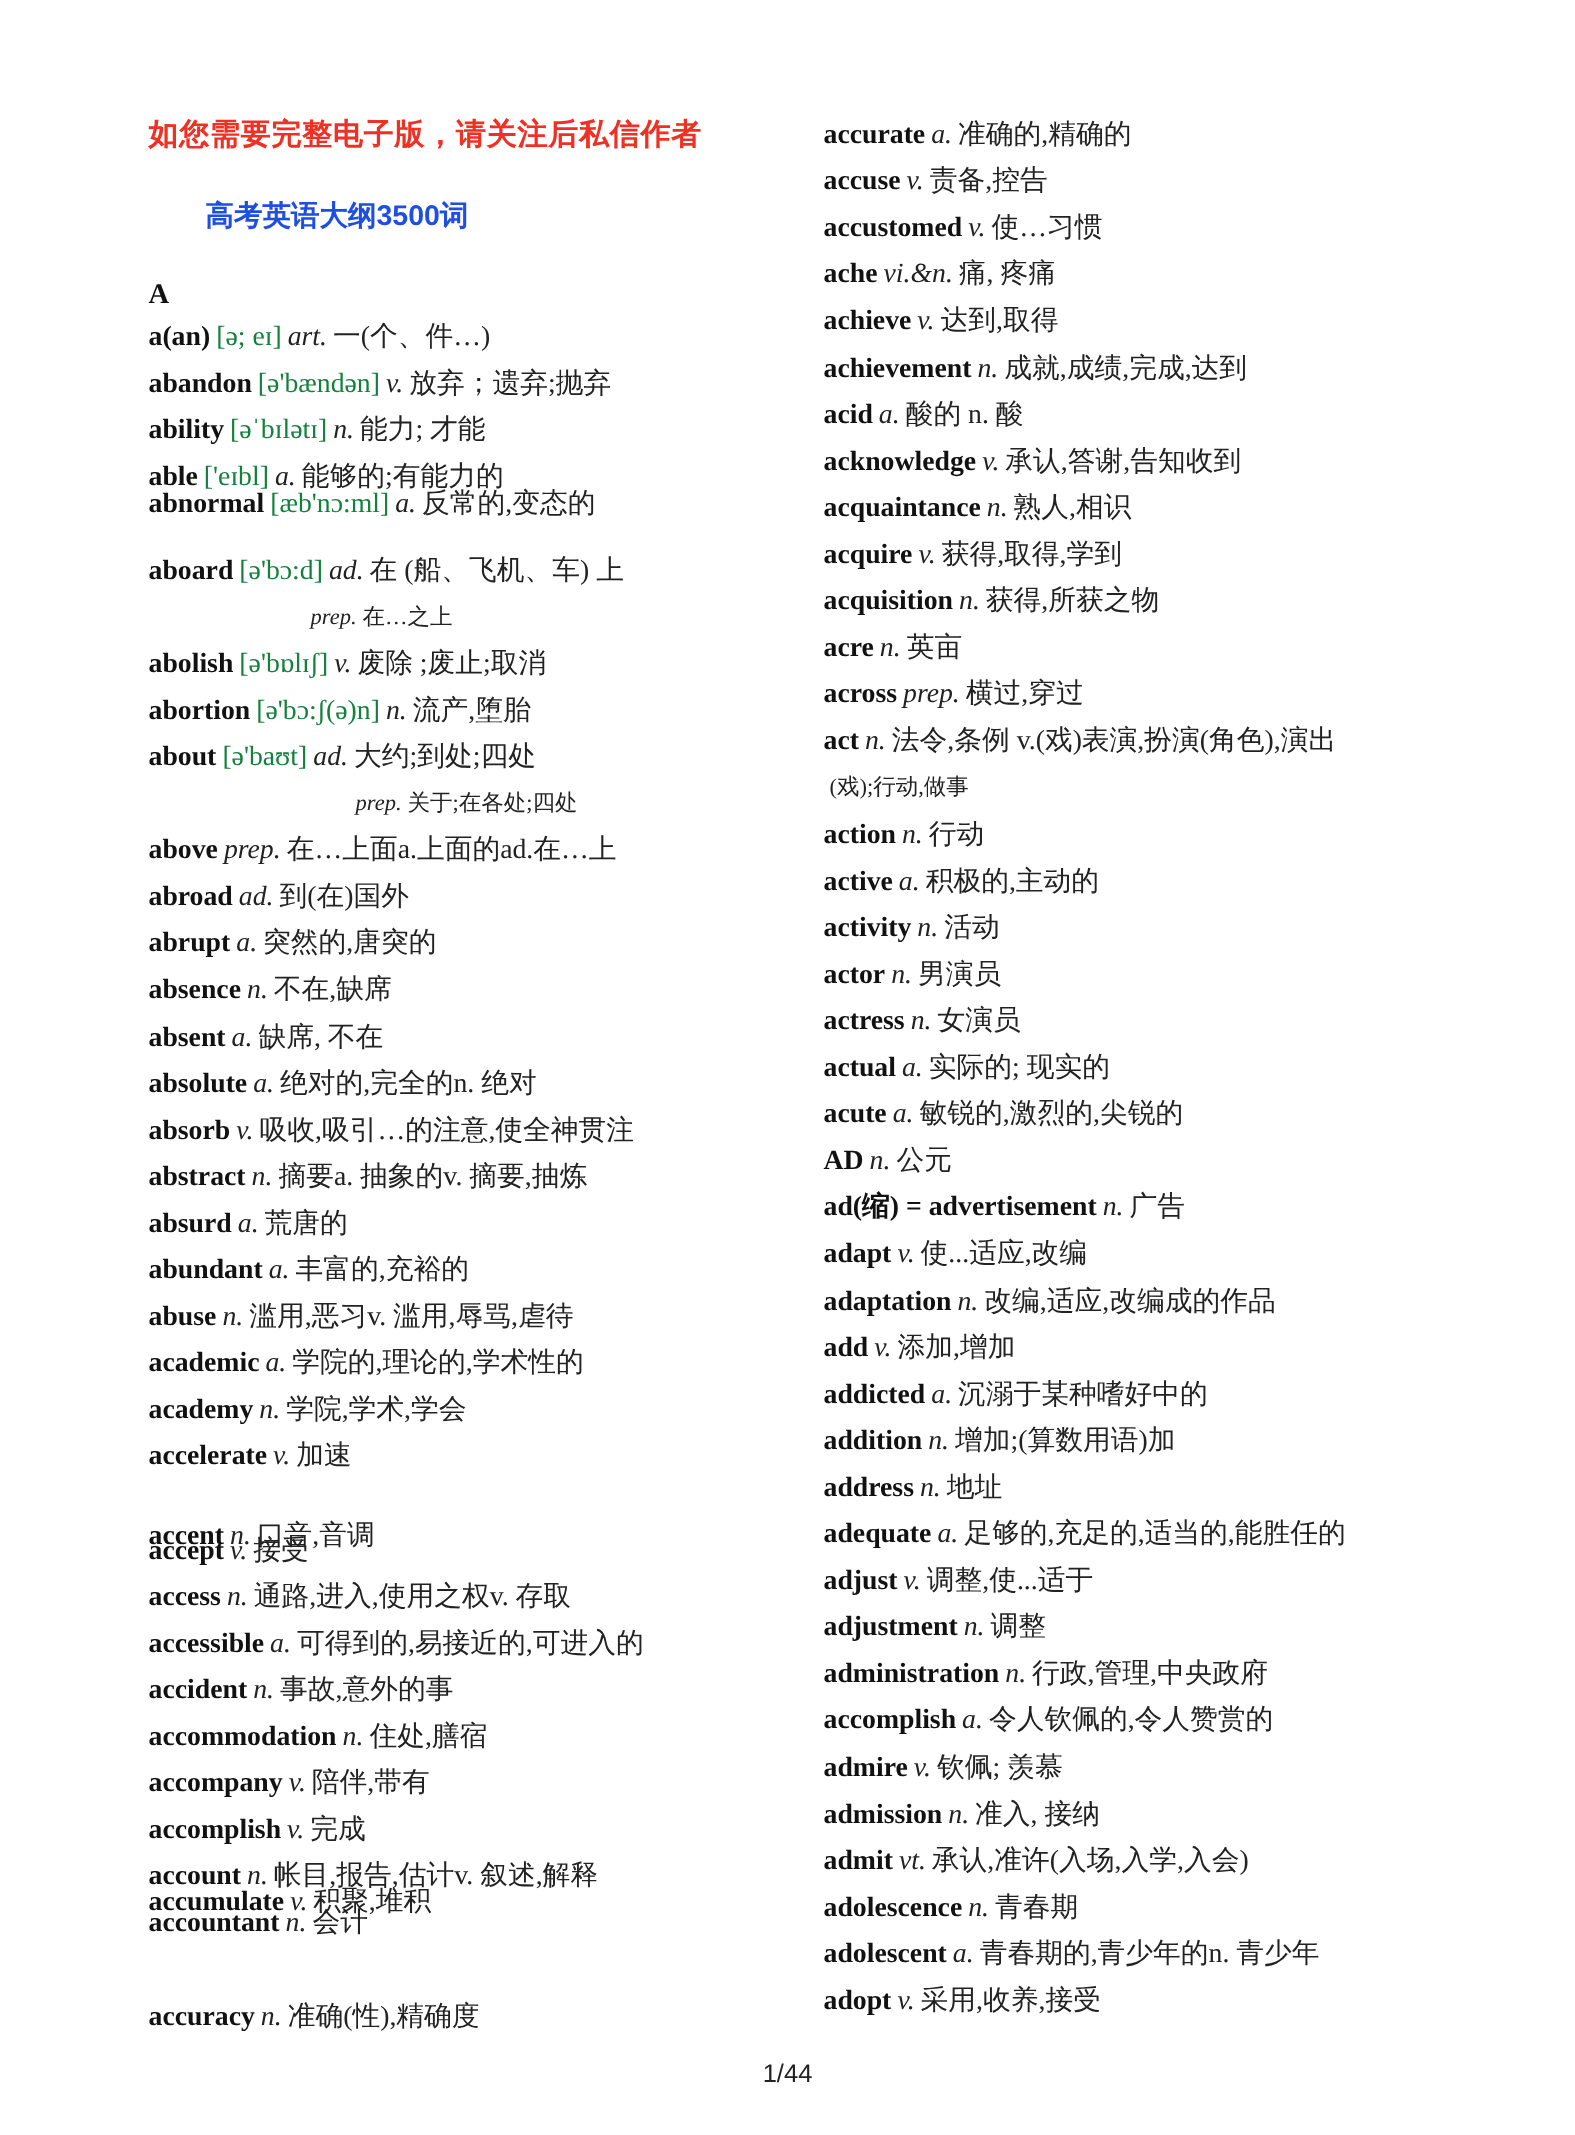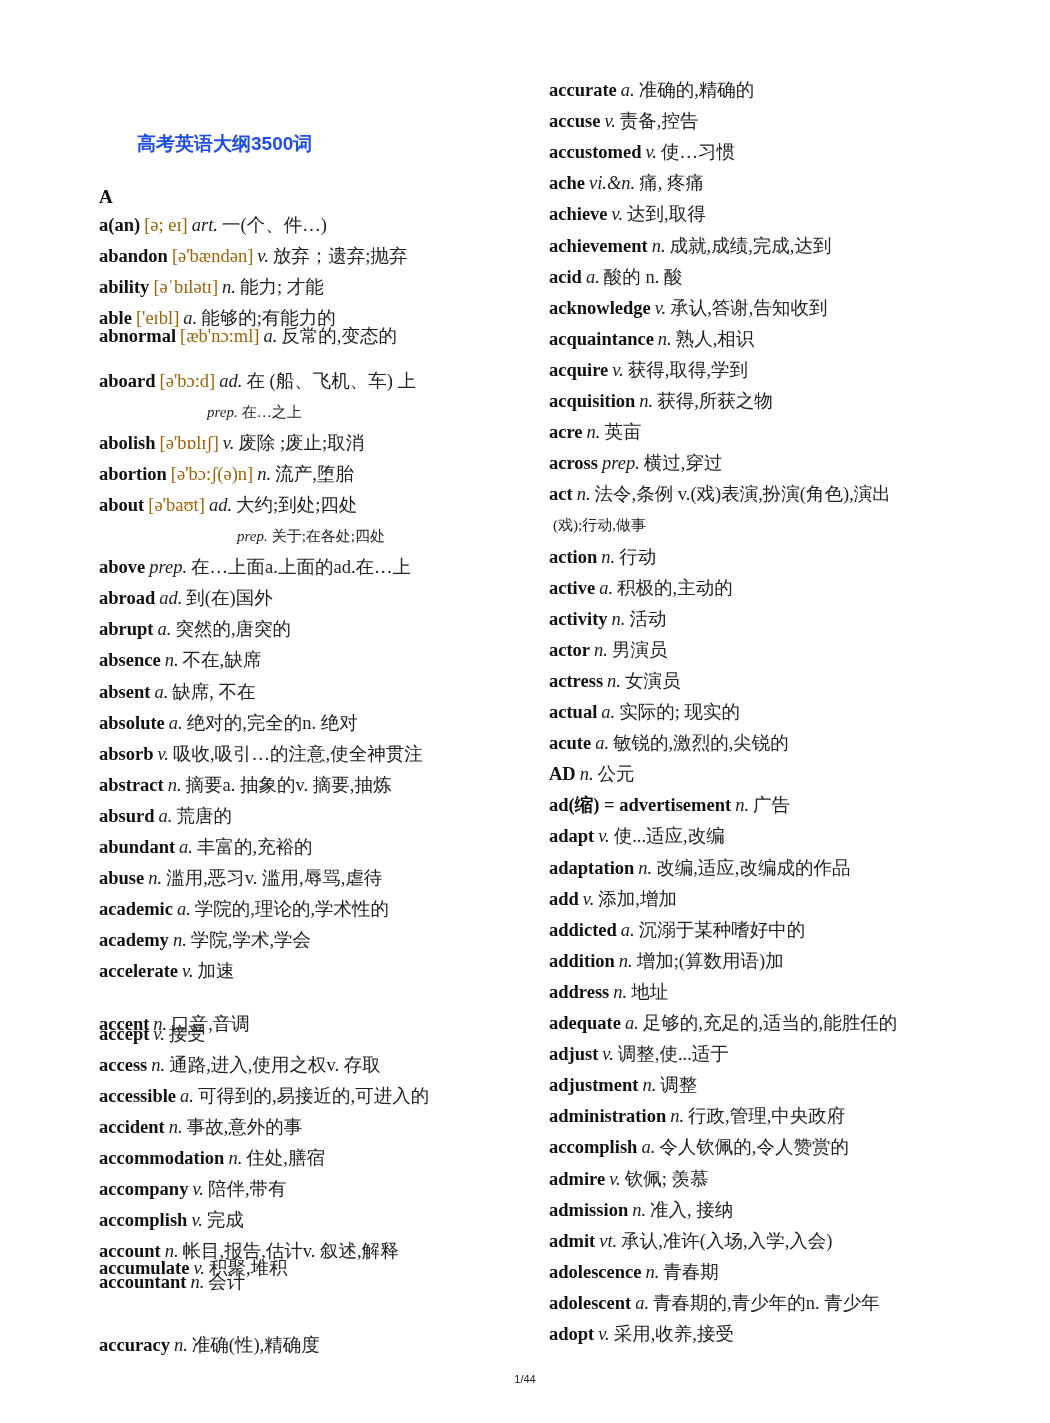--- a/index.html
+++ b/index.html
@@ -59,21 +59,21 @@
       left: 0;
       font-size: 18.5px;
       line-height: 24px;
       white-space: nowrap;
     }
     .word {
       font-weight: bold;
       color: #111111;
     }
     .phon {
-      color: #a16207;
+      color: #15803d;
       margin-left: 4px;
     }
     .pos {
       font-style: italic;
       margin-left: 4px;
       color: #222222;
     }
     .def {
       margin-left: 4px;
       color: #222222;
@@ -85,29 +85,30 @@
       white-space: nowrap;
       color: #222222;
     }
     .page-number {
       position: absolute;
       left: 0;
       width: 1050px;
       top: 1373px;
       text-align: center;
       font-family: "Liberation Sans", "DejaVu Sans", sans-serif;
-      font-size: 11px;
+      font-size: 17px;
       color: #222222;
     }
   </style>
 </head>
 <body>
 
 <div class="page">
 
+  <div class="promo">如您需要完整电子版，请关注后私信作者</div>
   <div class="doc-title">高考英语大纲3500词</div>
   <div class="section-letter">A</div>
 
   <div class="col col-left" id="col-left">
       <div class="entry" style="top: 213px;"><span class="word">a(an)</span><span class="phon">[ə; eɪ]</span><span class="pos">art.</span><span class="def">一(个、件…)</span></div>
       <div class="entry" style="top: 244.1px;"><span class="word">abandon</span><span class="phon">[ə'bændən]</span><span class="pos">v.</span><span class="def">放弃；遗弃;抛弃</span></div>
       <div class="entry" style="top: 275.2px;"><span class="word">ability</span><span class="phon">[əˈbɪlətɪ]</span><span class="pos">n.</span><span class="def">能力; 才能</span></div>
       <div class="entry" style="top: 306.3px;"><span class="word">able</span><span class="phon">['eɪbl]</span><span class="pos">a.</span><span class="def">能够的;有能力的</span></div>
       <div class="entry" style="top: 324px;"><span class="word">abnormal</span><span class="phon">[æb'nɔ:ml]</span><span class="pos">a.</span><span class="def">反常的,变态的</span></div>
       <div class="entry" style="top: 368.5px;"><span class="word">aboard</span><span class="phon">[ə'bɔ:d]</span><span class="pos">ad.</span><span class="def">在 (船、飞机、车) 上</span></div>

